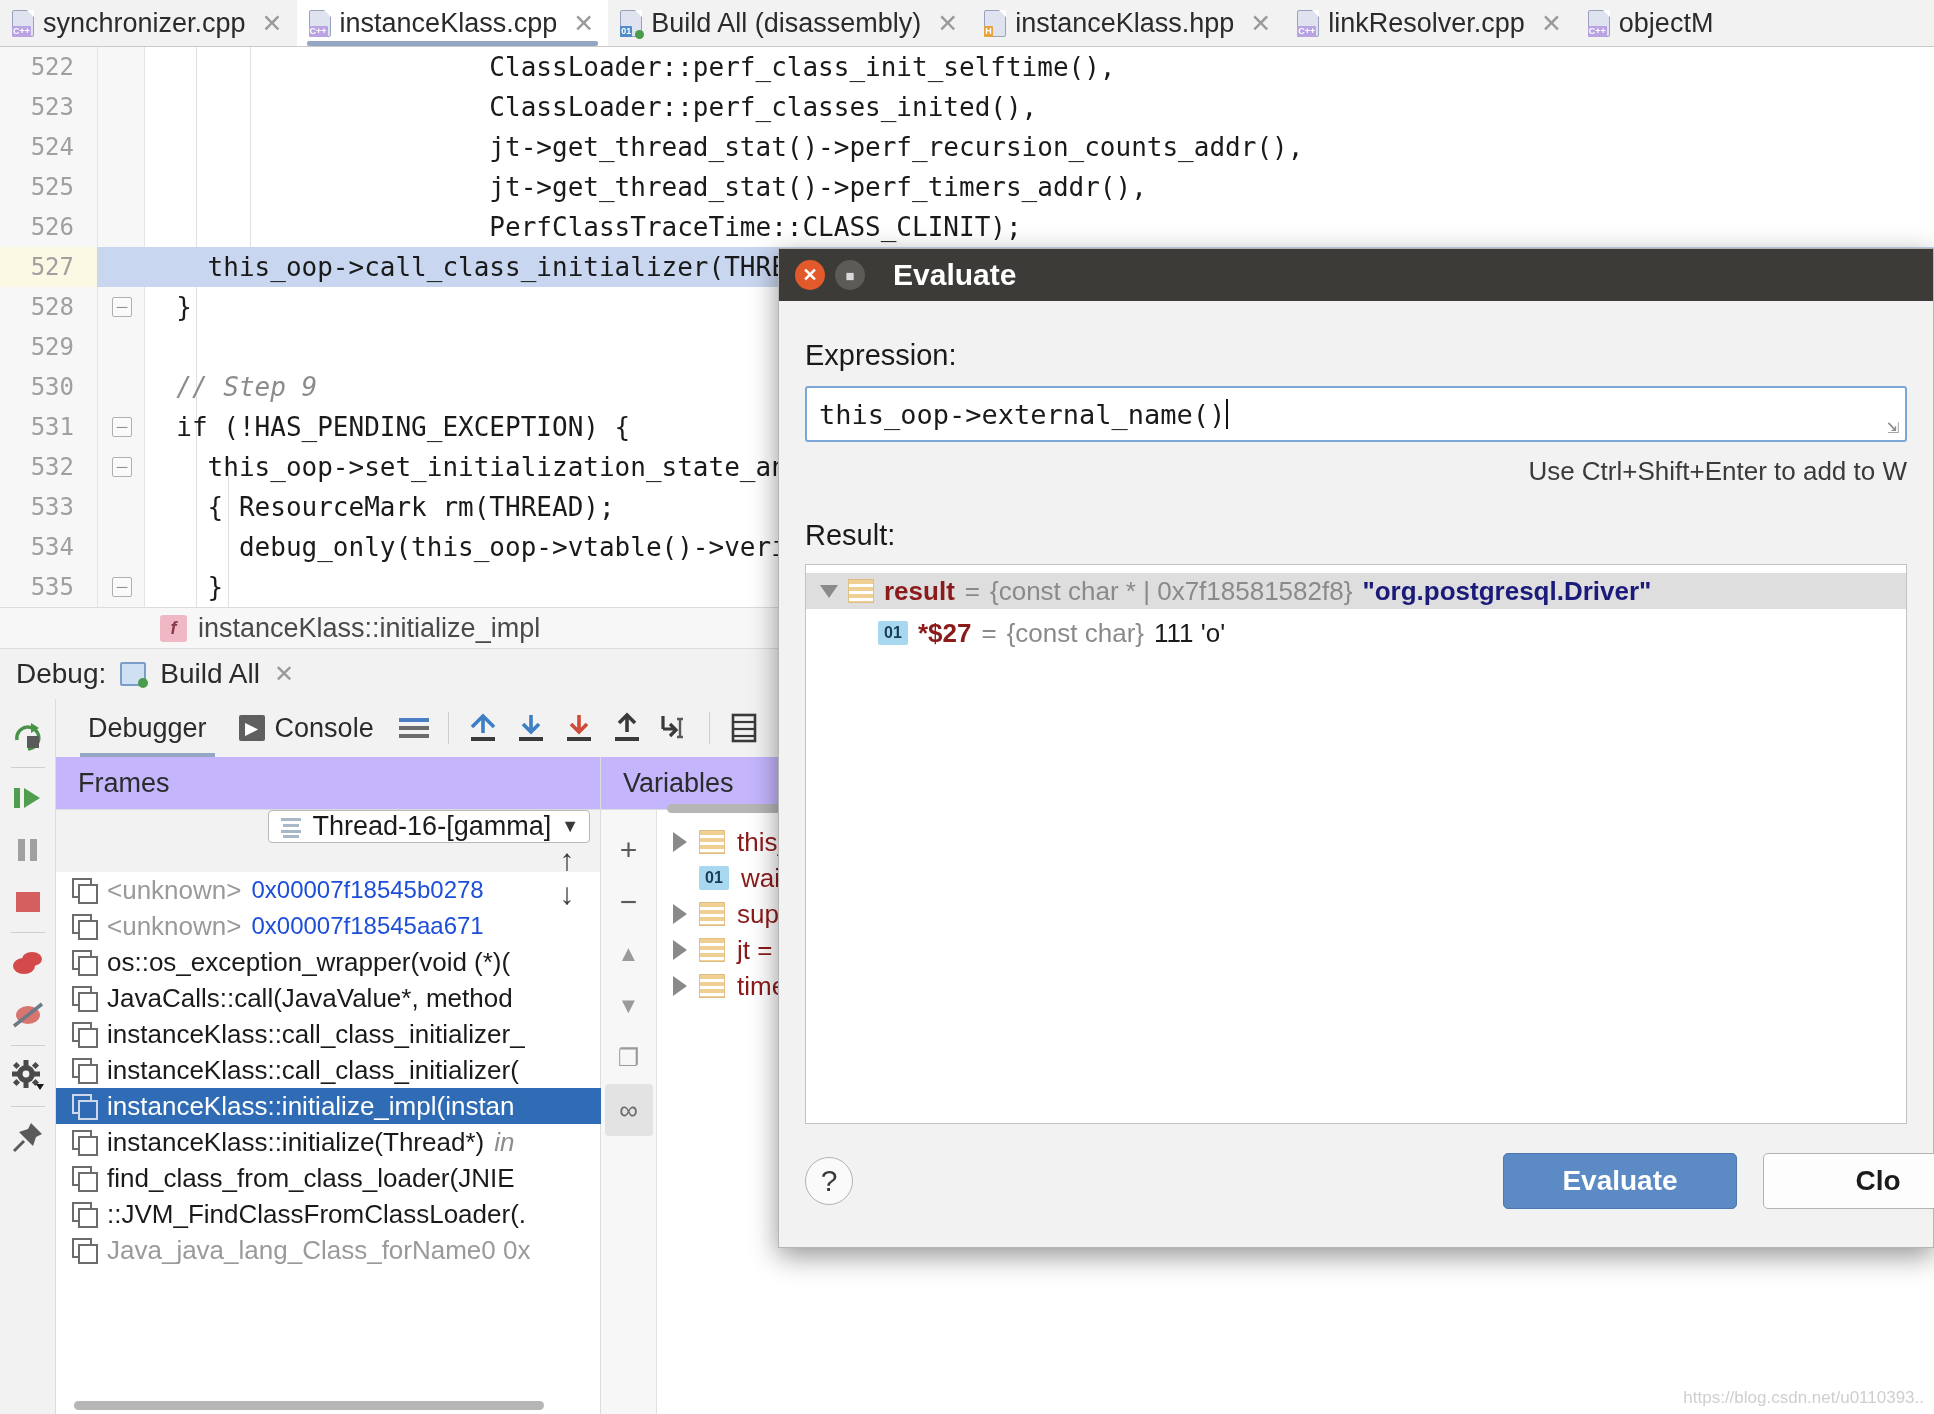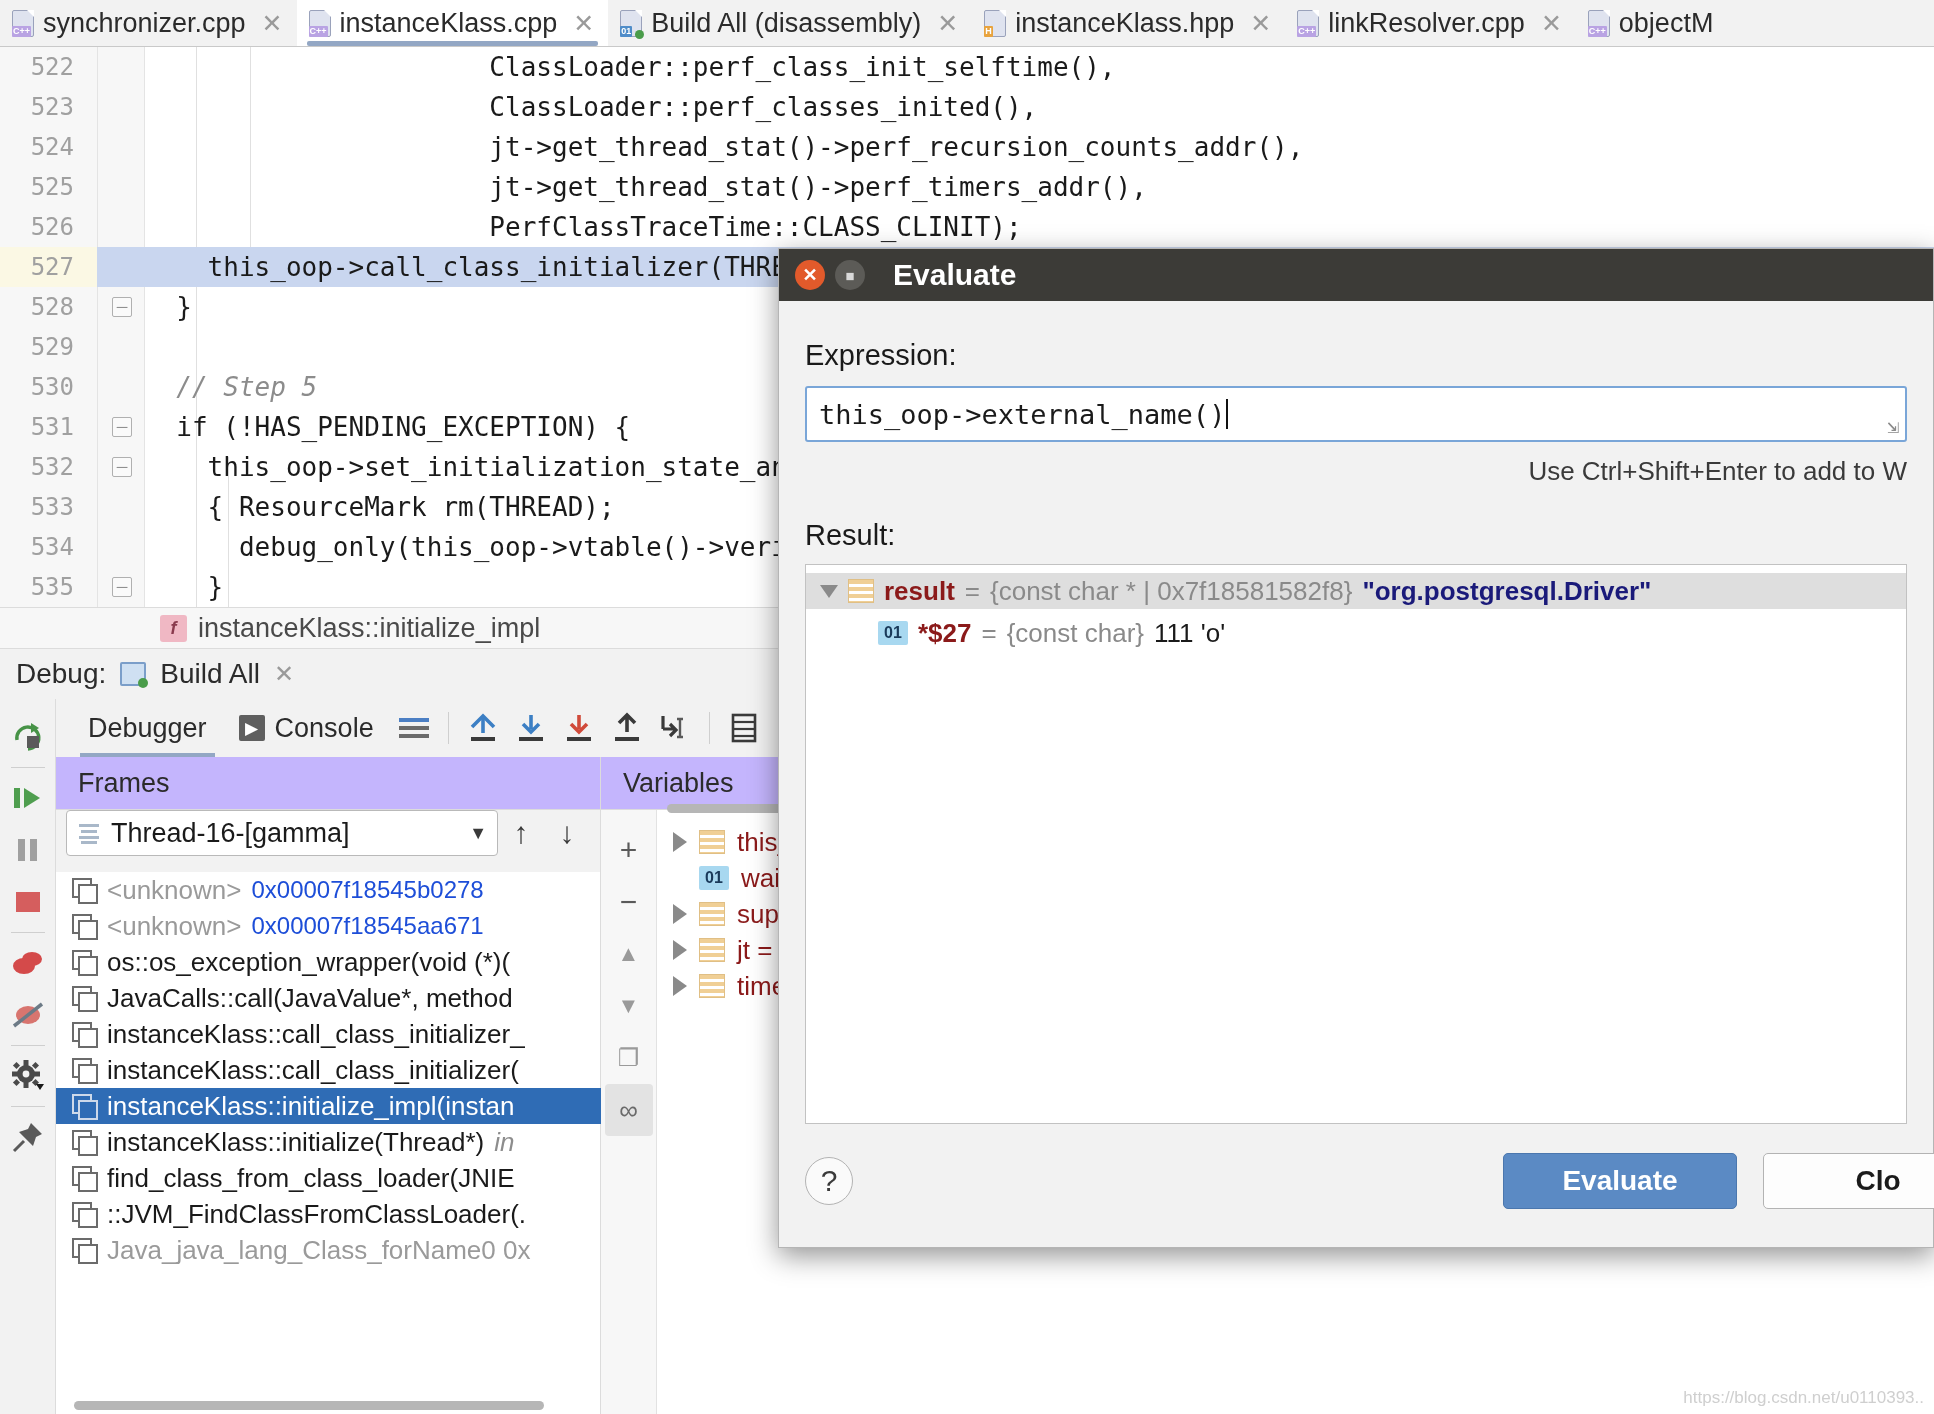--- a/index.html
+++ b/index.html
@@ -156,22 +156,23 @@
   .framespanel {
     position:absolute; left:56px; top:757px; width:545px; height:657px;
     background:#ffffff; border-right:1px solid #dcdcdc;
   }
   .panelhdr {
     height:53px; background:#c4b5fd; border-bottom:1px solid #dcdcdc;
     display:flex; align-items:center; padding-left:22px;
     font-size:27px; color:#2b2b2b;
   }
   .threadrow {
-    height:62px; display:flex; align-items:flex-start; padding:0 10px;
+    height:62px; display:flex; align-items:flex-end; padding:0 10px;
     background:#f2f2f2;
+    flex-direction:column;
   }
   .threadsel {
     flex:1; height:46px; border:1px solid #b9b9b9; border-radius:4px;
     background:#fff; display:flex; align-items:center; gap:10px; padding:0 10px;
     font-size:27px; color:#1a1a1a;
   }
   .threadsel .caret{ margin-left:auto; font-size:18px; color:#3a3a3a; }
   .arrbtn{ width:46px; height:46px; display:flex;align-items:center;justify-content:center;
            font-size:30px; color:#3a3a3a; }
   .frameslist { position:absolute; left:0; top:115px; width:545px; bottom:0; overflow:hidden; }
@@ -372,21 +373,21 @@
         <span class="lnum">528</span>
         <span class="foldmark" style="top:10px;">─</span>
         <span class="ctext">  }</span>
       </div>
       <div class="crow">
         <span class="lnum">529</span>
         <span class="ctext"></span>
       </div>
       <div class="crow">
         <span class="lnum">530</span>
-        <span class="ctext cm">  // Step 5</span>
+        <span class="ctext cm">  // Step 9</span>
       </div>
       <div class="crow">
         <span class="lnum">531</span>
         <span class="foldmark" style="top:10px;">─</span>
         <span class="ctext">  if (!HAS_PENDING_EXCEPTION) {</span>
       </div>
       <div class="crow">
         <span class="lnum">532</span>
         <span class="foldmark" style="top:10px;">─</span>
         <span class="ctext">    this_oop-&gt;set_initialization_state_and_no</span>

